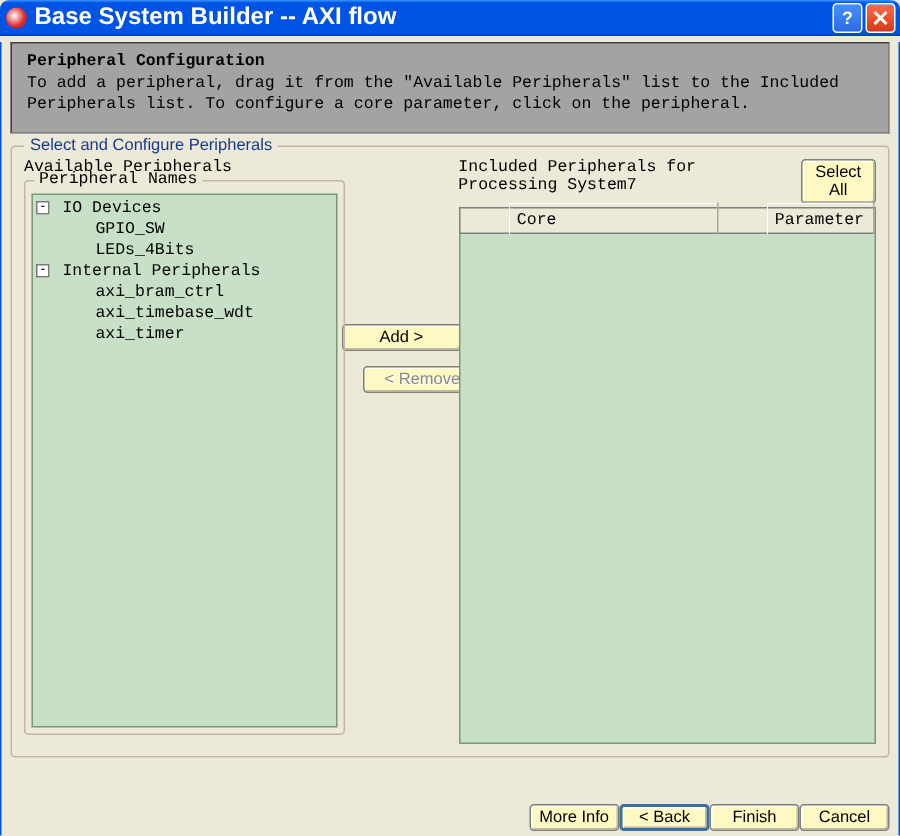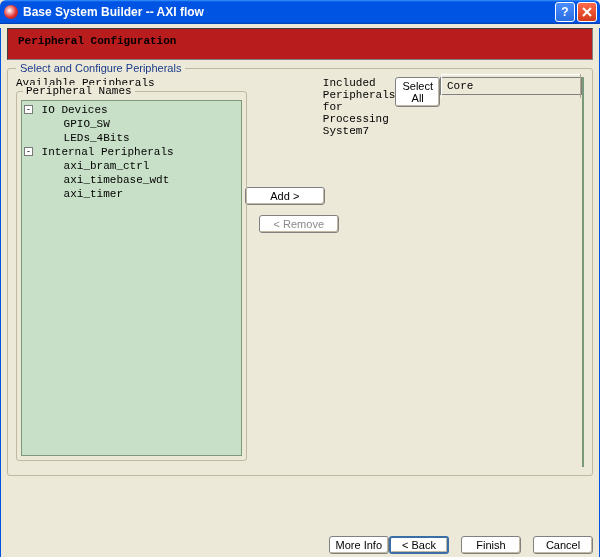--- a/index.html
+++ b/index.html
@@ -21,42 +21,42 @@
     padding: 0 3px 0 4px;
     border-top-left-radius: 6px;
     border-top-right-radius: 6px;
   }
   .titlebar .app-icon {
     width: 14px; height: 14px;
     background: radial-gradient(circle at 40% 40%, #fff, #e03030 55%, #8b1a1a);
     border-radius: 50%;
     margin-right: 5px;
   }
-  .titlebar .title { flex: 1; font-weight: bold; font-size: 12px; }
+  .titlebar .title { flex: 1; font-weight: bold; font-size: 16px; }
   .titlebar .winbtn {
     width: 20px; height: 20px;
     border: 1px solid #fff;
     border-radius: 3px;
     margin-left: 2px;
     display: flex; align-items: center; justify-content: center;
     color: #fff; font-weight: bold; font-size: 12px;
     cursor: pointer;
   }
   .titlebar .help { background: linear-gradient(#4a8dff,#2a6de0); }
   .titlebar .close { background: linear-gradient(#ff6a4a,#d43a1a); }
   .client {
     background: #ece9d8;
     height: 533px;
     border: 1px solid #0054e3;
     border-top: none;
     padding: 0 6px 6px 6px;
     position: relative;
   }
   .header-box {
-    background: #b91c1c;
+    background: #a3a3a3;
     border: 1px solid #808080;
     border-top-color: #404040;
     border-left-color: #404040;
     padding: 6px 10px 10px 10px;
     margin: 4px 0 8px 0;
   }
   .header-box .htitle {
     font-weight: bold;
     font-family: "Courier New", monospace;
     font-size: 11px;
@@ -139,35 +139,35 @@
     display: flex;
     flex-direction: column;
     justify-content: flex-start;
     align-items: center;
     padding-top: 110px;
     gap: 10px;
   }
   .btn {
     font-family: Tahoma, sans-serif;
     font-size: 11px;
-    background: #ffffff;
+    background: #fef9c3;
     border: 1px solid #808080;
     border-radius: 3px;
     padding: 2px 6px;
     box-shadow: inset 1px 1px 0 #fff, inset -1px -1px 0 #c0b8a0;
     cursor: pointer;
     text-align: center;
   }
   .btn.disabled { color: #8a8a8a; cursor: default; text-shadow: 1px 1px 0 #fff; margin-left: 28px; }
   .btn.default { border: 2px solid #3a6ea5; padding: 1px 5px; }
   .mid-col .btn { width: 80px; text-align: center; }
   .right-col {
     flex: 1;
     display: flex;
-    flex-direction: row;
+    flex-direction: column;
     position: relative;
   }
   .right-head {
     display: flex;
     justify-content: space-between;
     align-items: flex-start;
     margin-bottom: 2px;
   }
   .table-head {
     display: flex;
@@ -176,57 +176,59 @@
     height: 18px;
     align-items: center;
   }
   .th {
     font-family: "Courier New", monospace;
     padding: 12px 6px;
     border-right: 1px solid #b0a890;
     height: 100%;
     display: flex; align-items: center;
     box-shadow: inset 1px 1px 0 #fff;
+    margin-left: 32px;
   }
   .th.core { width: 140px; }
   .th.param { flex: 1; }
   .right-list {
     background: #c8e0c8;
     border: 1px solid #7a9a7a;
     border-top: none;
     flex: 1;
   }
   .footer {
     position: absolute;
     left: 6px; right: 6px; bottom: 6px;
     display: flex;
     justify-content: flex-end;
     align-items: center;
   }
-  .footer-right { display: flex; gap: 12px; }
+  .footer-right { display: flex; gap: 0; }
   .footer .btn { min-width: 60px; }
 </style>
 </head>
 <body>
 
 <div class="titlebar">
   <div class="app-icon"></div>
   <div class="title">Base System Builder -- AXI flow</div>
   <div class="winbtn help">?</div>
   <div class="winbtn close">
     <svg width="10" height="10" viewBox="0 0 10 10">
       <path d="M1 1 L9 9 M9 1 L1 9" stroke="#fff" stroke-width="2"></path>
     </svg>
   </div>
 </div>
 
 <div class="client">
 
   <div class="header-box">
     <div class="htitle">Peripheral Configuration</div>
+    <div class="hdesc">To add a peripheral, drag it from the "Available Peripherals" list to the Included Peripherals list. To configure a core parameter, click on the peripheral.</div>
   </div>
 
   <div class="groupbox">
     <span class="gb-legend">Select and Configure Peripherals</span>
 
     <div class="two-col">
 
       <div class="left-col">
         <div class="col-label">Available Peripherals</div>
         <div class="pn-group">
@@ -248,20 +250,21 @@
         <div class="btn disabled">&lt; Remove</div>
       </div>
 
       <div class="right-col">
         <div class="right-head">
           <div class="col-label">Included Peripherals for Processing System7</div>
           <div class="btn">Select All</div>
         </div>
         <div class="table-head">
           <div class="th core">Core</div>
+          <div class="th param">Parameter</div>
         </div>
         <div class="right-list"></div>
       </div>
 
     </div>
   </div>
 
   <div class="footer">
     <div class="btn">More Info</div>
     <div class="footer-right">

